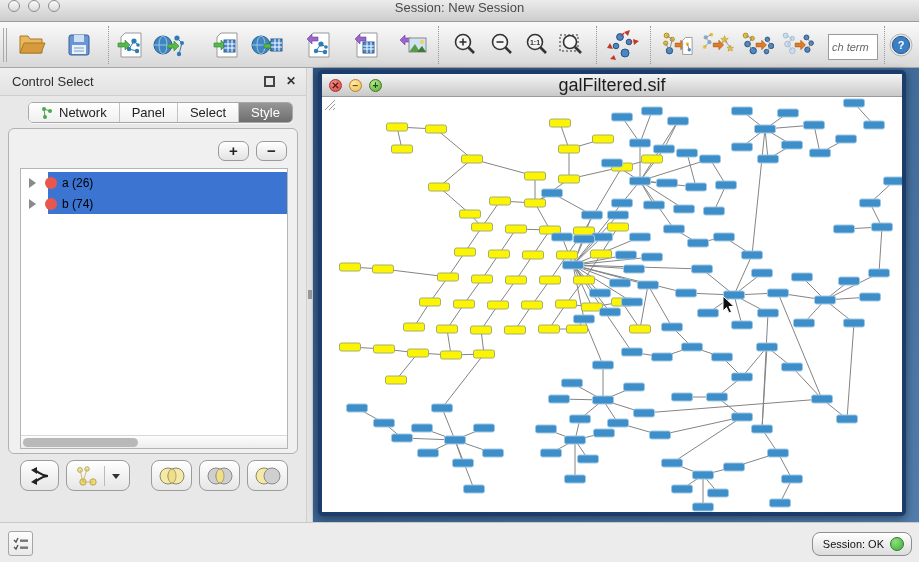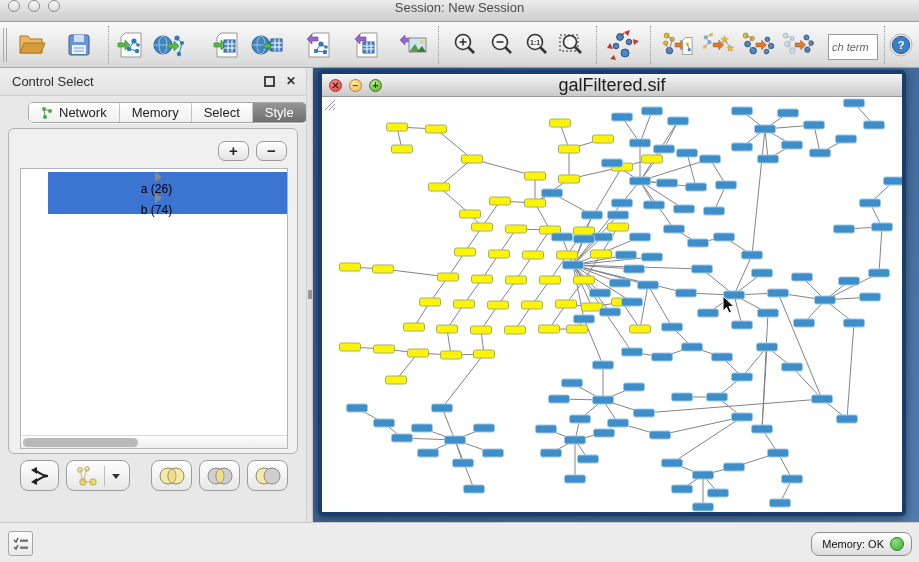--- a/index.html
+++ b/index.html
@@ -63,21 +63,21 @@
     border:1px solid #b2b2b2; border-radius:6px; background:#f0f0f0; }
   .pm-btn { position:absolute; top:12px; width:31px; height:20px;
     border:1px solid #9a9a9a; border-radius:7px;
     background:linear-gradient(#ffffff,#e3e3e3);
     font-size:15px; font-weight:bold; color:#222; text-align:center;
     line-height:17px; }
   #btn-add { right:48px; } #btn-remove { right:10px; }
 
   #sets-list { position:absolute; left:11px; top:39px; width:268px; height:281px;
     background:#fff; border:1px solid #b5b5b5; overflow:hidden; }
-  .set-row { position:relative; height:21px; display:flex; align-items:center;flex-direction:column; }
+  .set-row { position:relative; height:21px; display:flex; align-items:center; }
   .row-sel { position:absolute; left:27px; right:0; top:0; bottom:0;
     background:#3b74d1; }
   .expander { position:relative; z-index:1; width:0; height:0; margin-left:8px;
     border-left:7px solid #8a8a8a; border-top:5px solid transparent;
     border-bottom:5px solid transparent; }
   .set-dot { position:relative; z-index:1; width:12px; height:12px;
     border-radius:50%; background:#e8564e; margin-left:9px; }
   .set-label { position:relative; z-index:1; font-size:12px; color:#000;
     margin-left:5px; }
   #list-hscroll { position:absolute; left:0; right:0; bottom:0; height:13px;
@@ -403,21 +403,21 @@
           <svg class="tabicon" width="12" height="14" viewBox="0 0 12 14">
             <circle cx="3" cy="3" r="2" fill="#4ca64c"></circle>
               <circle cx="9" cy="5" r="2" fill="#4ca64c"></circle>
             <circle cx="4" cy="11" r="2" fill="#4ca64c"></circle>
             <line x1="3" y1="3" x2="9" y2="5" stroke="#4ca64c"></line>
               <line x1="3" y1="3" x2="4" y2="11" stroke="#4ca64c"></line>
           </svg>
           <span>Network</span>
         </div>
         <div class="seg">
-          <span>Memory</span>
+          <span>Panel</span>
         </div>
         <div class="seg">
           <span>Select</span>
         </div>
         <div class="seg active">
           <span>Style</span>
         </div>
       </div>
 
       <div id="cp-box" class="abs">
@@ -871,18 +871,18 @@
   <div id="statusbar" class="abs">
     <div id="task-btn">
       <svg width="16" height="14" viewBox="0 0 16 14">
         <polyline points="1,3 3,5 5,1" fill="none" stroke="#555" stroke-width="1.4"></polyline>
         <rect x="7" y="2.5" width="8" height="2.4" fill="#777"></rect>
         <polyline points="1,10 3,12 5,8" fill="none" stroke="#555" stroke-width="1.4"></polyline>
         <rect x="7" y="9.5" width="8" height="2.4" fill="#777"></rect>
       </svg>
     </div>
     <div id="memory-badge">
-      <span>Memory: OK</span>
+      <span>Session: OK</span>
       <span id="memory-dot"></span>
     </div>
   </div>
 
 </div>
 
 </body></html>

